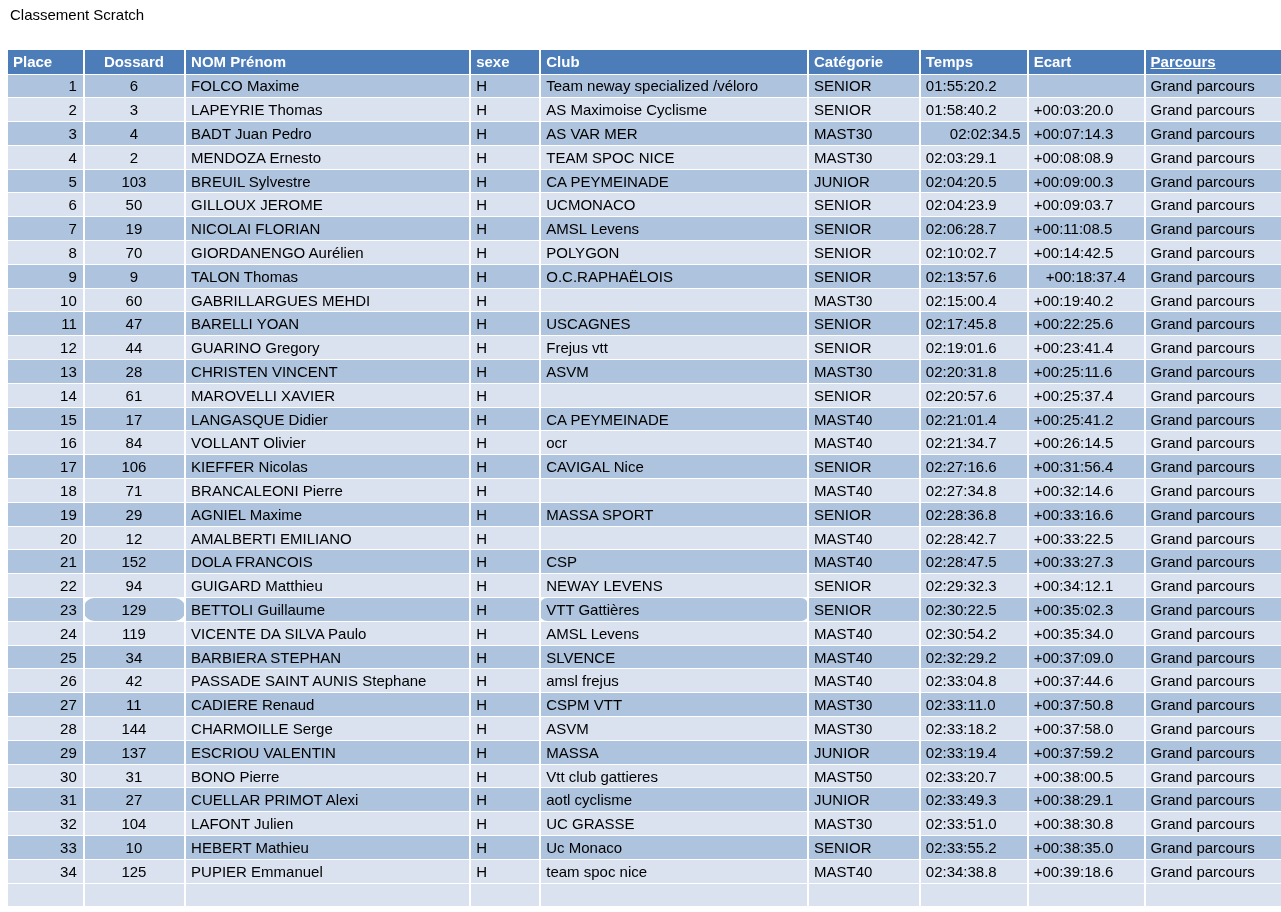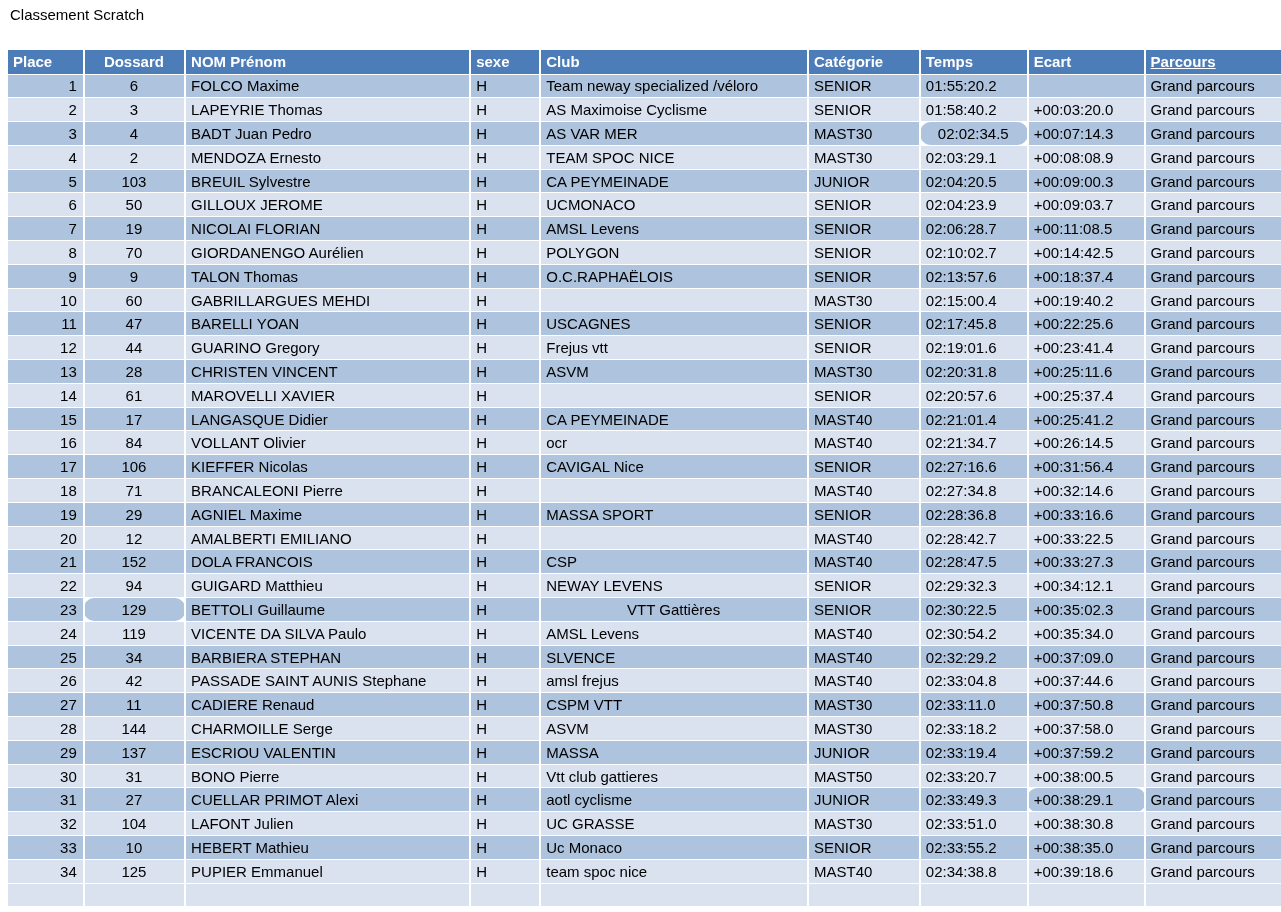--- a/index.html
+++ b/index.html
@@ -96,21 +96,21 @@
         <td style="text-align: left; margin-left: 43px;">+00:03:20.0</td>
         <td style="text-align: left;">Grand parcours</td>
       </tr>
       <tr class="band-dark">
         <td style="text-align: right;">3</td>
         <td style="text-align: center;">4</td>
         <td style="text-align: left;">BADT Juan Pedro</td>
         <td style="text-align: left;">H</td>
         <td style="text-align: left;">AS VAR MER</td>
         <td style="text-align: left;">MAST30</td>
-        <td style="text-align: center; border-radius: 11px;">02:02:34.5</td>
+        <td style="text-align: right;">02:02:34.5</td>
         <td style="text-align: left;">+00:07:14.3</td>
         <td style="text-align: left;">Grand parcours</td>
       </tr>
       <tr class="band-light">
         <td style="text-align: right;">4</td>
         <td style="text-align: center;">2</td>
         <td style="text-align: left;">MENDOZA Ernesto</td>
         <td style="text-align: left;">H</td>
         <td style="text-align: left;">TEAM SPOC NICE</td>
         <td style="text-align: left;">MAST30</td>
@@ -163,21 +163,21 @@
         <td style="text-align: left;">Grand parcours</td>
       </tr>
       <tr class="band-dark">
         <td style="text-align: right;">9</td>
         <td style="text-align: center;">9</td>
         <td style="text-align: left;">TALON Thomas</td>
         <td style="text-align: left;">H</td>
         <td style="text-align: left;">O.C.RAPHAËLOIS</td>
         <td style="text-align: left;">SENIOR</td>
         <td style="text-align: left;">02:13:57.6</td>
-        <td style="text-align: left;">+00:18:37.4</td>
+        <td style="text-align: center;">+00:18:37.4</td>
         <td style="text-align: left;">Grand parcours</td>
       </tr>
       <tr class="band-light">
         <td style="text-align: right;">10</td>
         <td style="text-align: center;">60</td>
         <td style="text-align: left;">GABRILLARGUES MEHDI</td>
         <td style="text-align: left;">H</td>
         <td style="text-align: left;"></td>
         <td style="text-align: left;">MAST30</td>
         <td style="text-align: left;">02:15:00.4</td>
@@ -314,21 +314,21 @@
         <td style="text-align: left;">SENIOR</td>
         <td style="text-align: left;">02:29:32.3</td>
         <td style="text-align: left;">+00:34:12.1</td>
         <td style="text-align: left;">Grand parcours</td>
       </tr>
       <tr class="band-dark">
         <td style="text-align: right;">23</td>
         <td style="text-align: center; border-radius: 10px;">129</td>
         <td style="text-align: left;">BETTOLI Guillaume</td>
         <td style="text-align: left;">H</td>
-        <td style="text-align: center;">VTT Gattières</td>
+        <td style="text-align: left; border-radius: 7px;">VTT Gattières</td>
         <td style="text-align: left;">SENIOR</td>
         <td style="text-align: left;">02:30:22.5</td>
         <td style="text-align: left;">+00:35:02.3</td>
         <td style="text-align: left;">Grand parcours</td>
       </tr>
       <tr class="band-light">
         <td style="text-align: right;">24</td>
         <td style="text-align: center;">119</td>
         <td style="text-align: left;">VICENTE DA SILVA Paulo</td>
         <td style="text-align: left;">H</td>
@@ -405,21 +405,21 @@
         <td style="text-align: left;">Grand parcours</td>
       </tr>
       <tr class="band-dark">
         <td style="text-align: right;">31</td>
         <td style="text-align: center;">27</td>
         <td style="text-align: left;">CUELLAR PRIMOT Alexi</td>
         <td style="text-align: left;">H</td>
         <td style="text-align: left;">aotl cyclisme</td>
         <td style="text-align: left;">JUNIOR</td>
         <td style="text-align: left;">02:33:49.3</td>
-        <td style="text-align: left; border-radius: 9px;">+00:38:29.1</td>
+        <td style="text-align: left;">+00:38:29.1</td>
         <td style="text-align: left;">Grand parcours</td>
       </tr>
       <tr class="band-light">
         <td style="text-align: right;">32</td>
         <td style="text-align: center;">104</td>
         <td style="text-align: left;">LAFONT Julien</td>
         <td style="text-align: left;">H</td>
         <td style="text-align: left;">UC GRASSE</td>
         <td style="text-align: left;">MAST30</td>
         <td style="text-align: left;">02:33:51.0</td>

